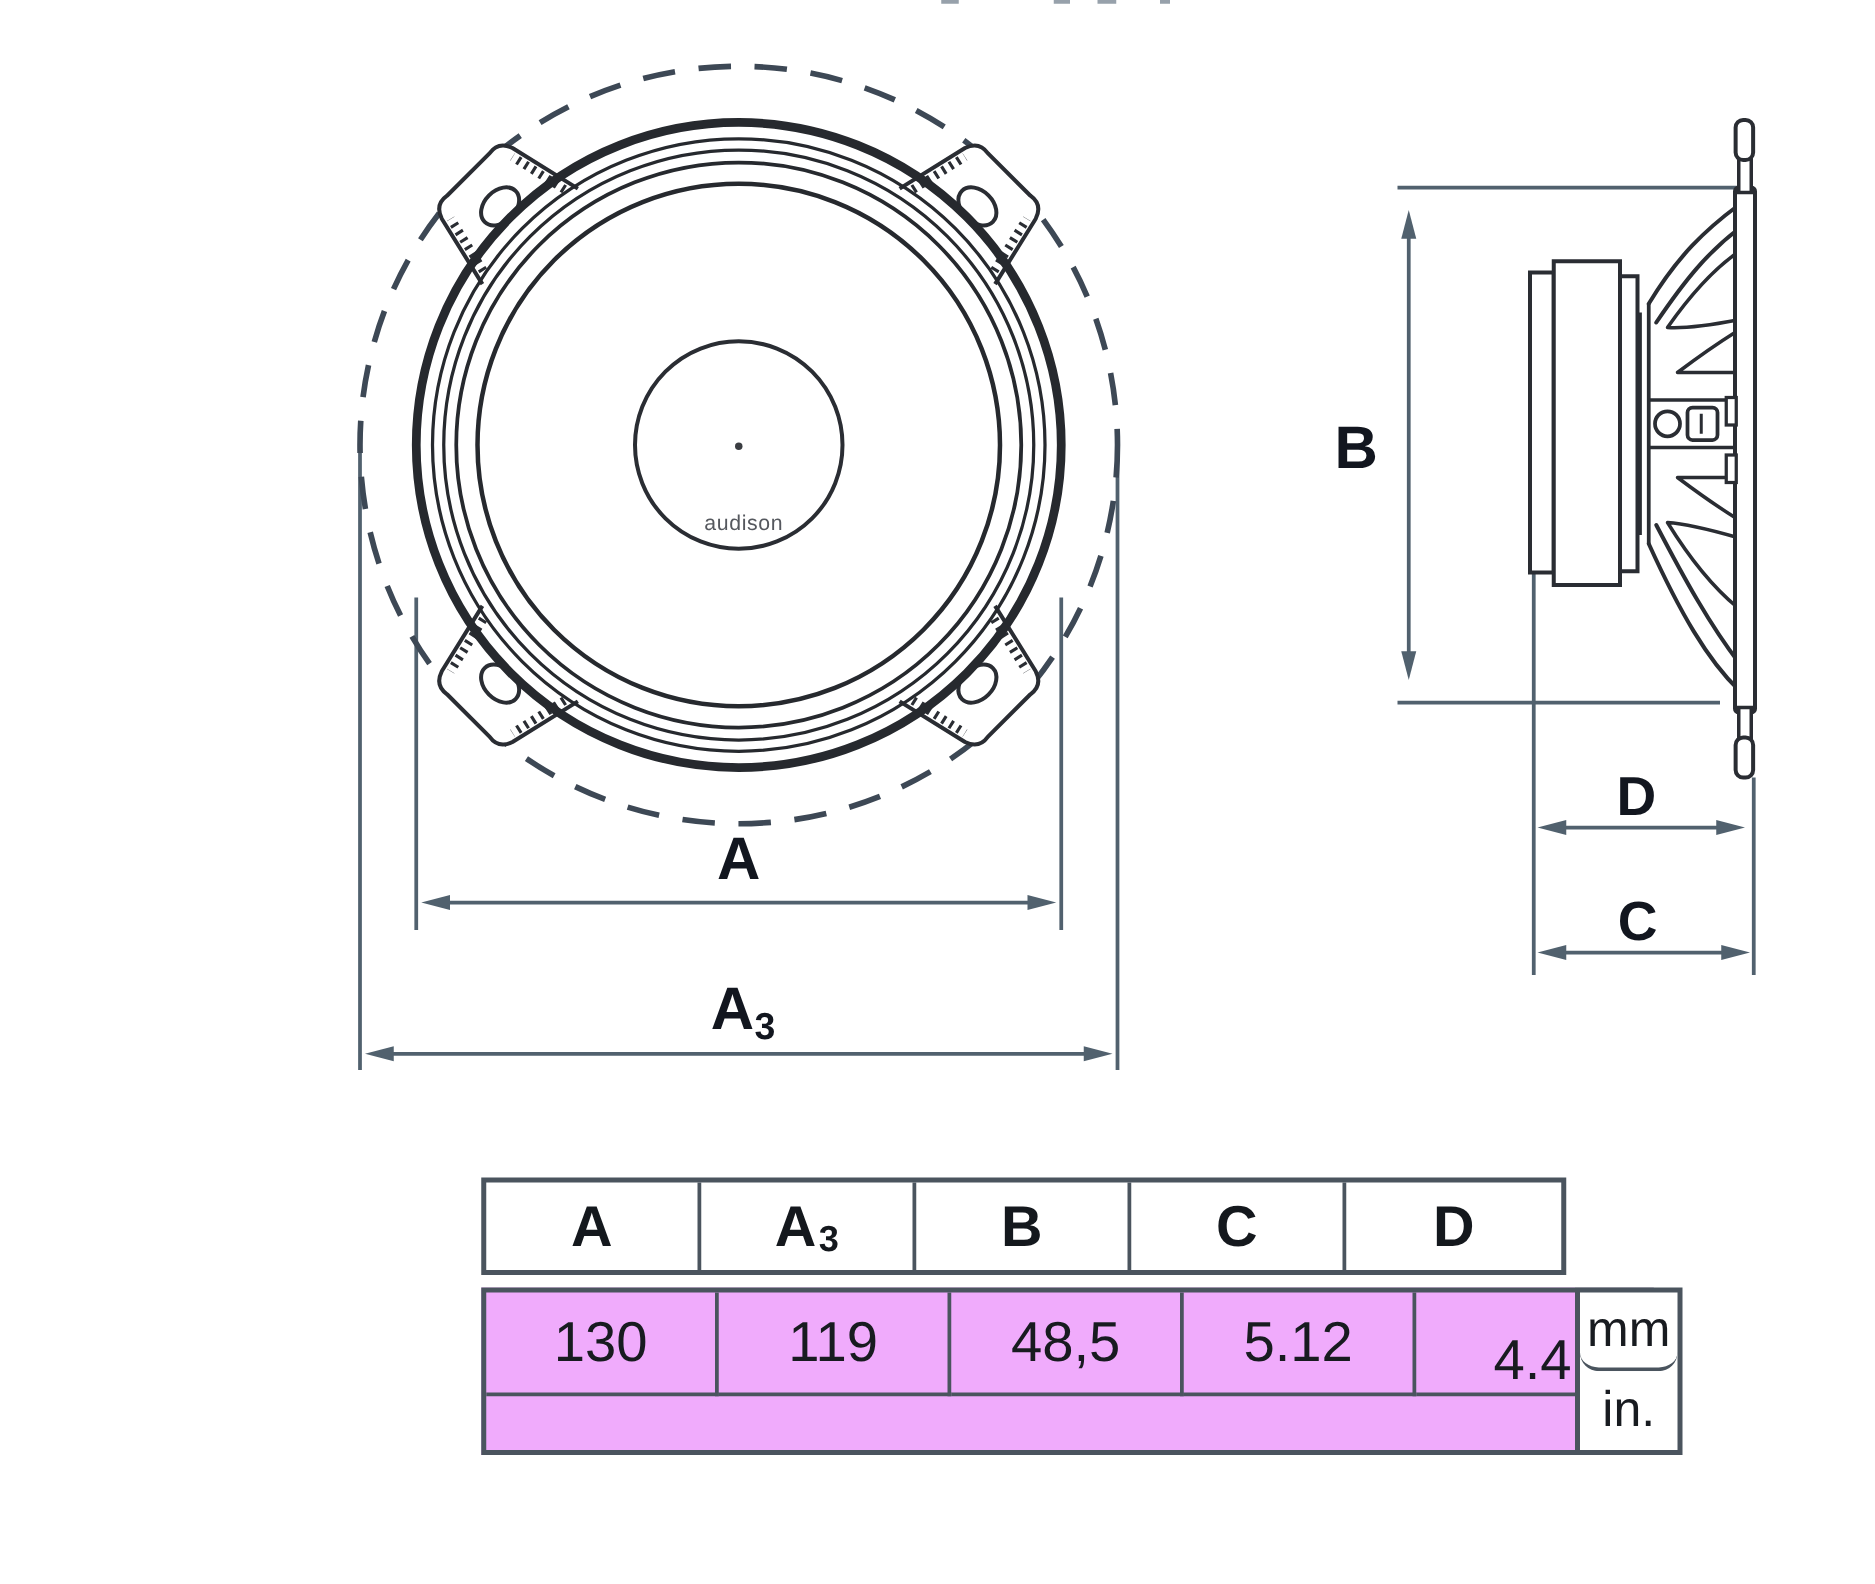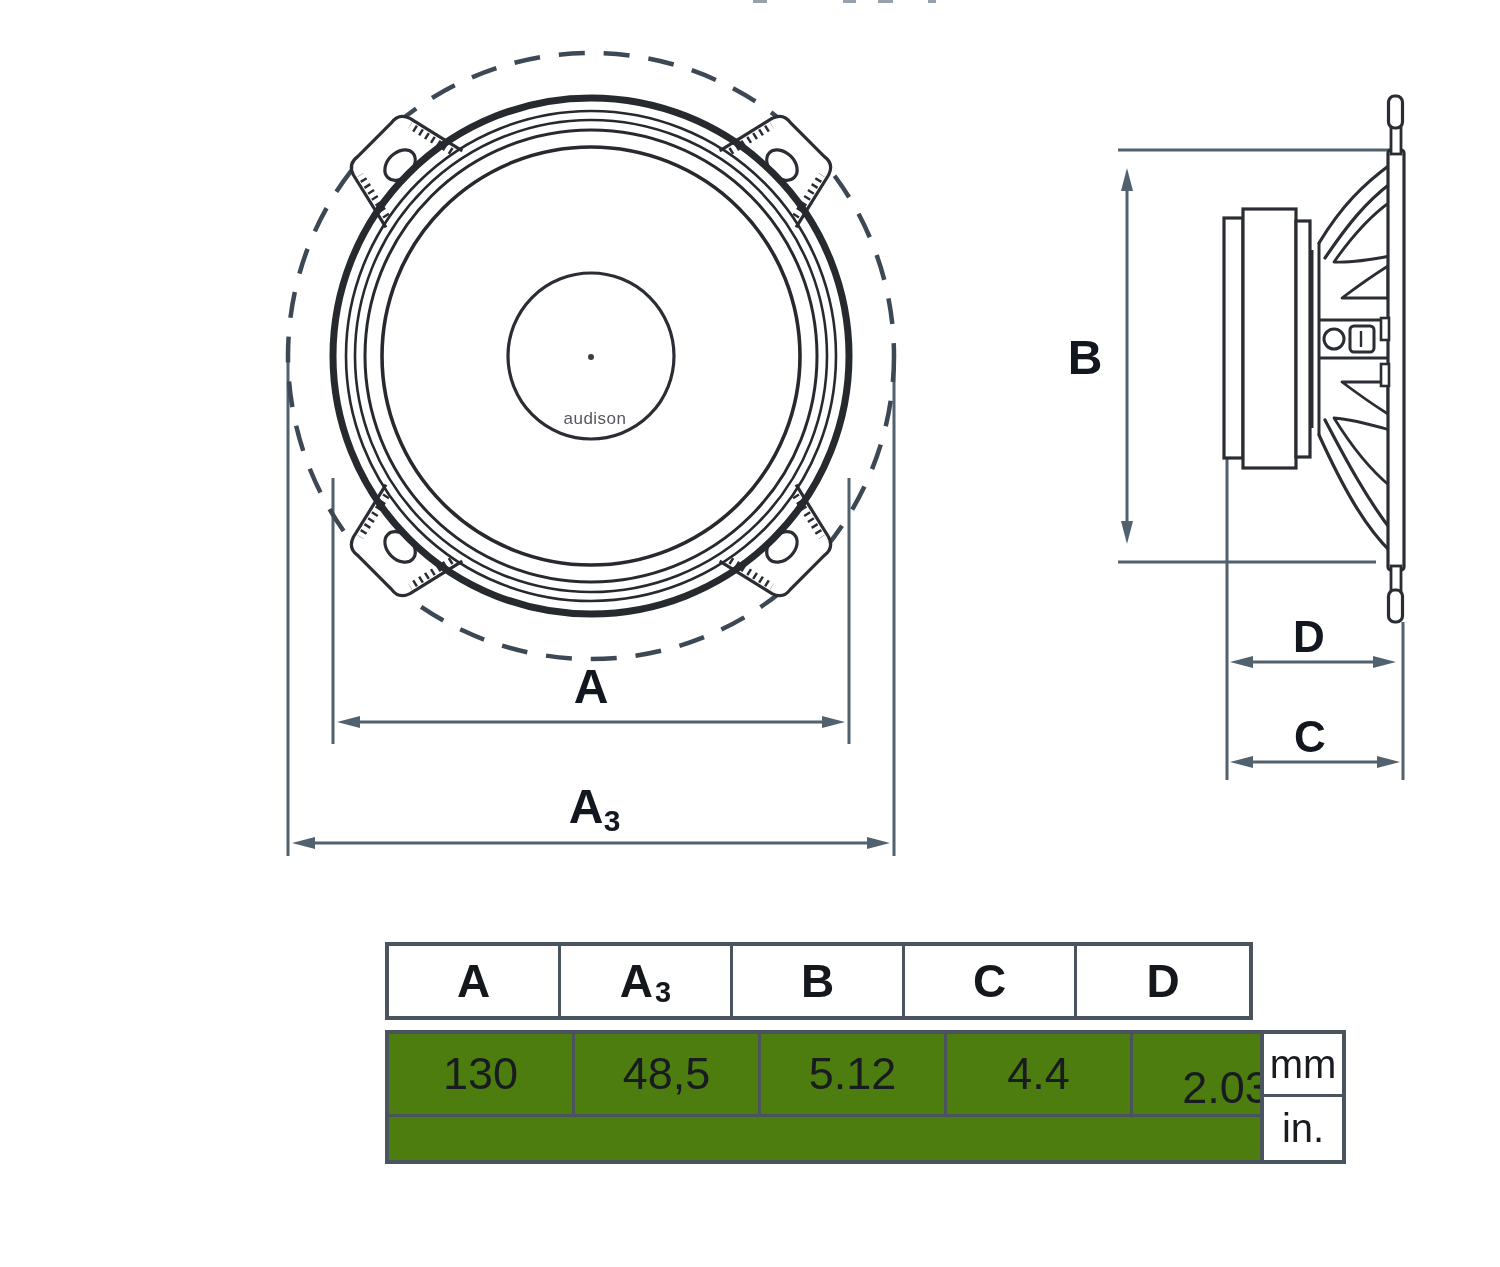--- a/index.html
+++ b/index.html
@@ -17,38 +17,38 @@
   }
   .tbl-head .cell {
     border-right:3px solid #4a545e; display:flex; align-items:center; justify-content:center;
     font-weight:700; font-size:46px; color:#14181d;
   }
   .tbl-head .cell:last-child { border-right:none; }
   .hdr-sub { font-size:29px; font-weight:700; position:relative; top:11px; margin-left:2px; }
 
   .tbl-body {
     position:absolute; left:385px; top:1030px; width:938px; height:134px;
-    border:4px solid #4a545e; box-sizing:border-box; background:#4d7c0f;
+    border:4px solid #4a545e; box-sizing:border-box; background:#f0abfc;
     display:grid; grid-template-columns:repeat(5,1fr); grid-template-rows:1fr 1fr;
   }
   .tbl-body .cell {
     border-right:3px solid #4a545e; display:flex; align-items:center; justify-content:center;
     font-size:45px; color:#181b20; font-weight:400;
   }
   .tbl-body .cell:nth-child(5n) { border-right:none;margin-top:28px; }
   .tbl-body .cell:nth-child(-n+5) { border-bottom:3px solid #4a545e; }
 
   .tbl-units {
     position:absolute; left:1260px; top:1030px; width:86px; height:134px;
     border:4px solid #4a545e; box-sizing:border-box; background:#fff;
     display:grid; grid-template-rows:1fr 1fr;
   }
   .tbl-units .cell {
     display:flex; align-items:center; justify-content:center;
-    font-size:40px; color:#181b20;
+    font-size:40px; color:#181b20;border-radius:15px;
   }
   .tbl-units .cell:first-child { border-bottom:3px solid #4a545e; }
 
   
   .remnant { position:absolute; top:0; height:3px; background:#97a1ab; }
 </style>
 </head>
 <body>
 
 <div class="stage">
@@ -196,24 +196,24 @@
     <div class="cell">
       <span>C</span>
     </div>
     <div class="cell">
       <span>D</span>
     </div>
   </div>
 
   <div class="tbl-body">
     <div class="cell">130</div>
+    <div class="cell">119</div>
     <div class="cell">48,5</div>
     <div class="cell">5.12</div>
     <div class="cell">4.4</div>
-    <div class="cell">2.03</div>
   </div>
 
   <div class="tbl-units">
     <div class="cell">mm</div>
     <div class="cell">in.</div>
   </div>
 
 </div>
 
 </body></html>

